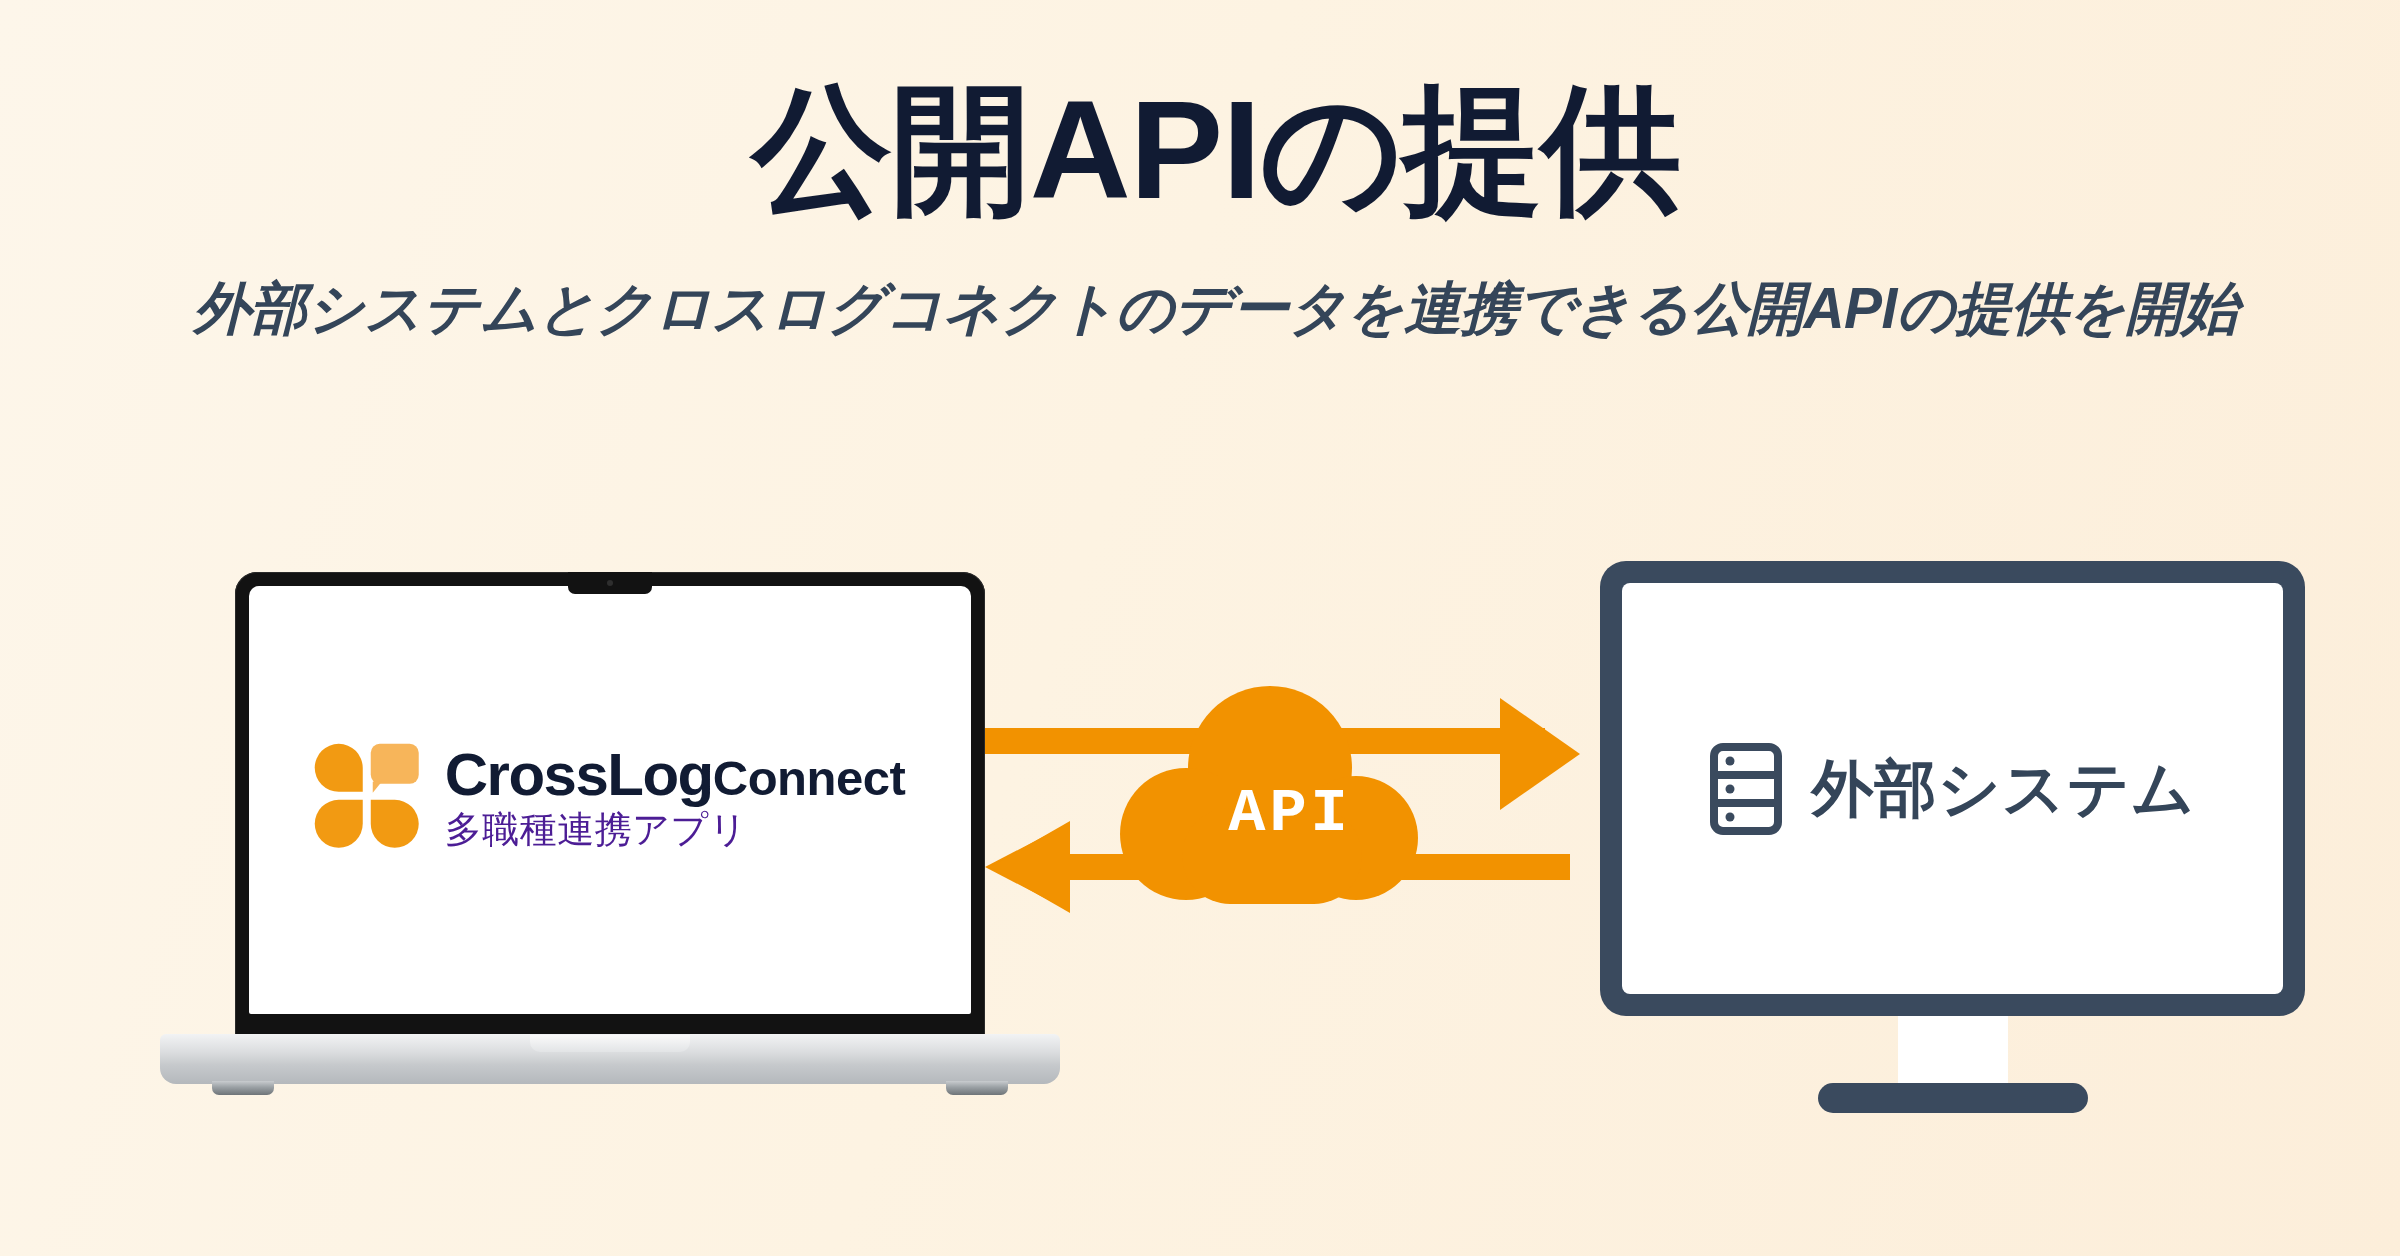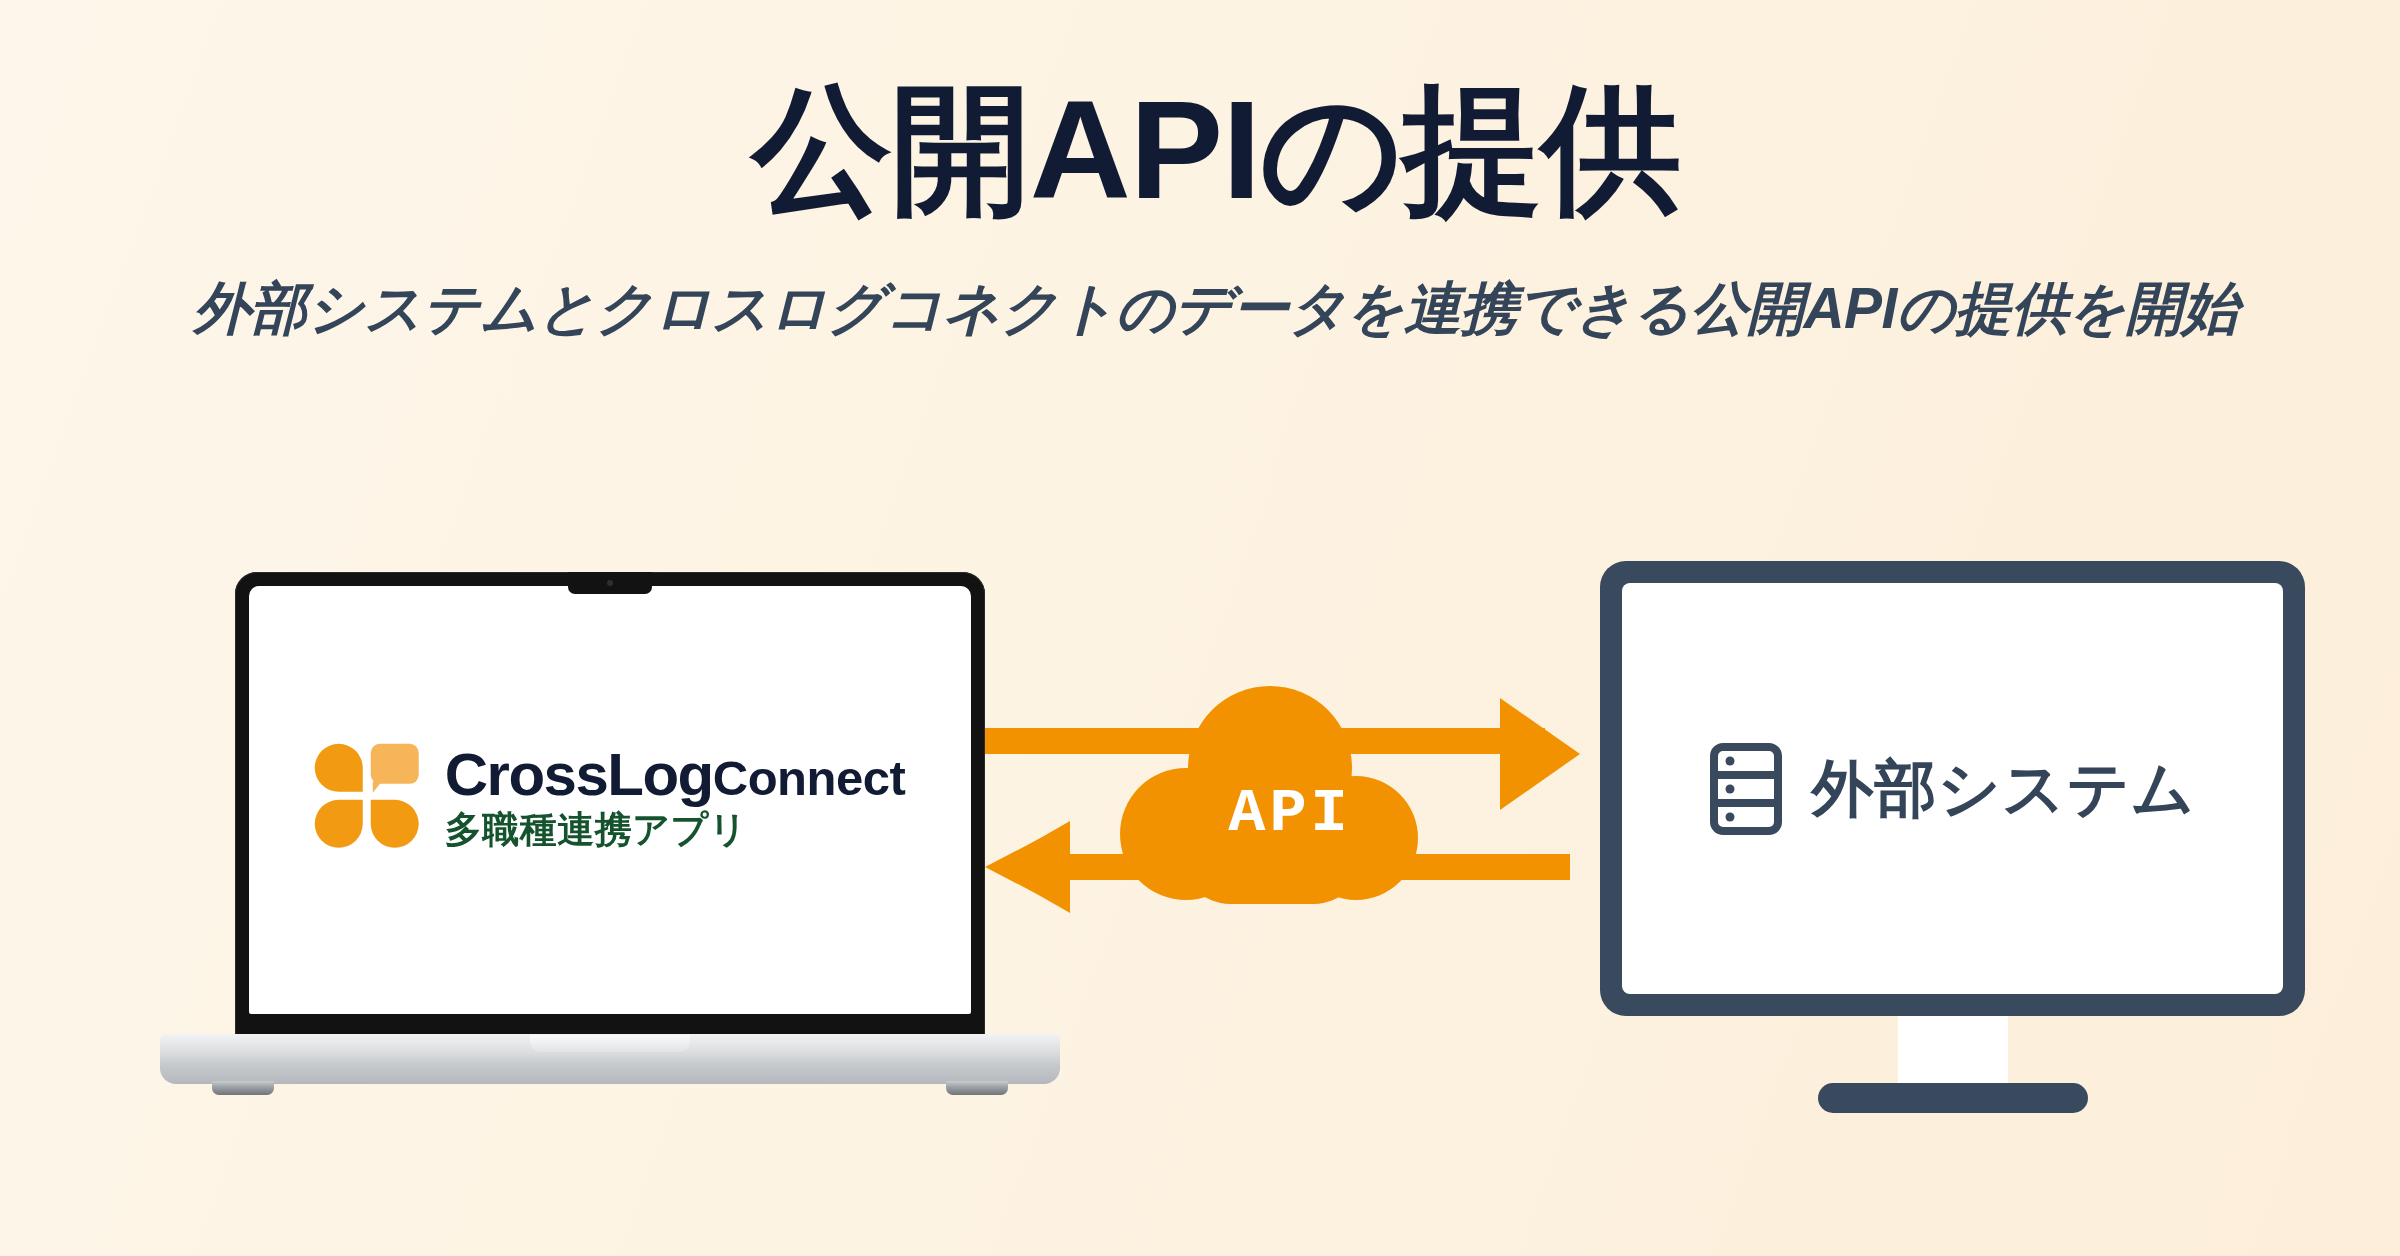--- a/index.html
+++ b/index.html
@@ -107,21 +107,21 @@
     border-left:9px solid #F7B55A;
     border-bottom:11px solid transparent;
   }
   #brand-text { display:flex; flex-direction:column; gap:6px; }
   #brand-name {
     font-size:60px; font-weight:bold; color:#111B33;
     letter-spacing:-1.5px; line-height:1;
   }
   #brand-name .brand-suffix { font-size:49px; letter-spacing:-0.5px; }
   #brand-tagline {
-    font-size:37px; font-weight:bold; color:#14532d;
+    font-size:37px; font-weight:normal; color:#4c1d95;
     letter-spacing:0.5px; line-height:1;
   }
 
   
   #connector { position:absolute; left:0; top:0; width:2400px; height:1256px; pointer-events:none; }
 
   #api-cloud {
     position:absolute; left:1140px; top:666px; width:300px; height:250px;
   }
   #api-label {

